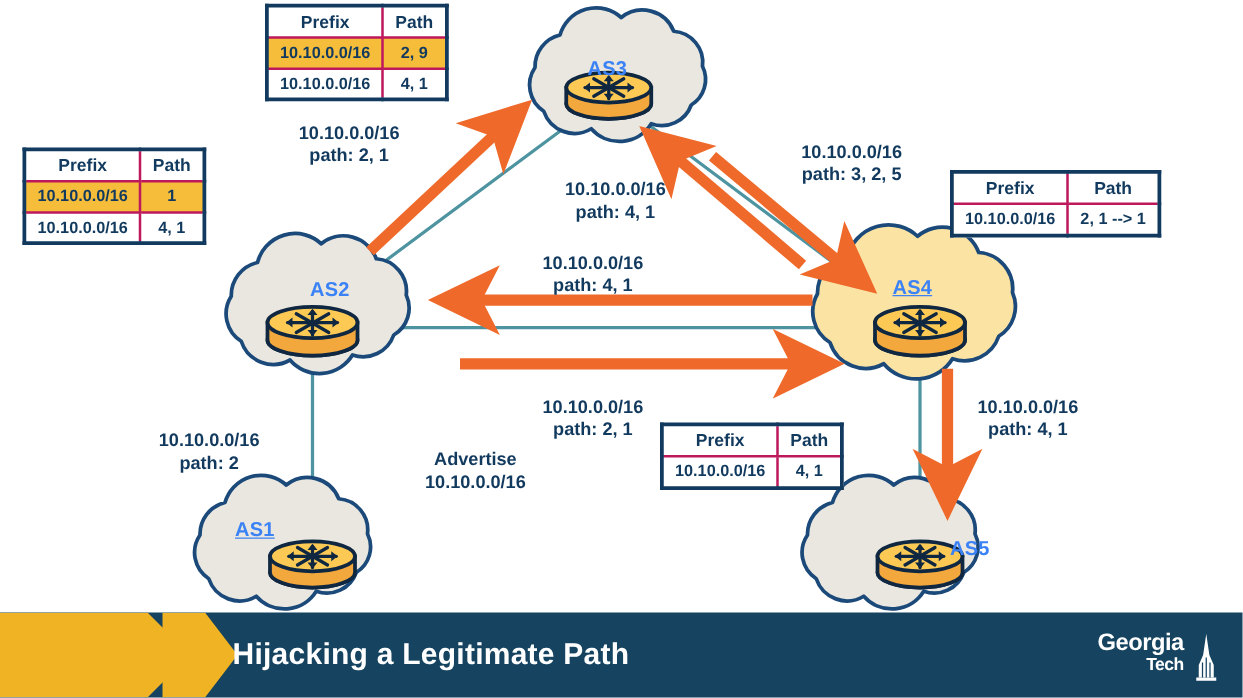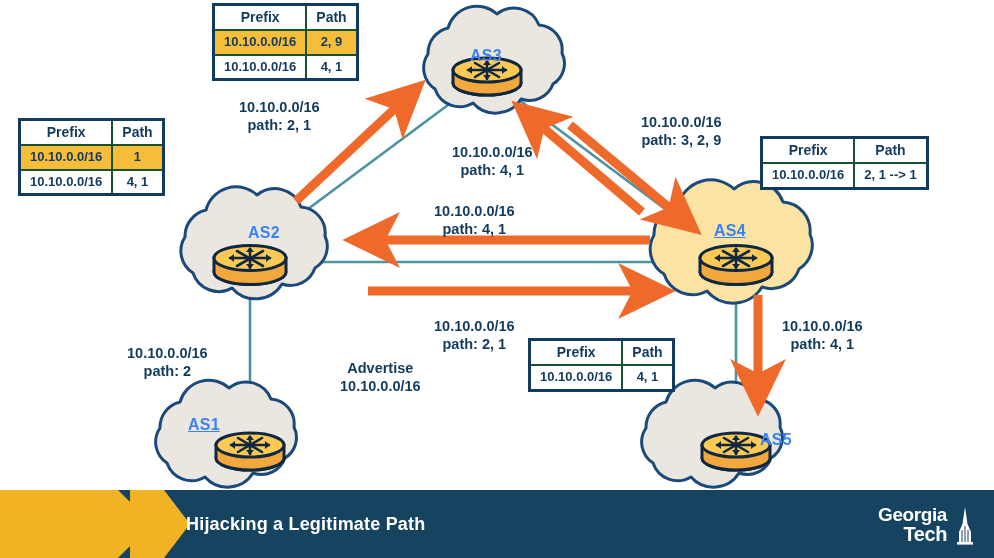--- a/index.html
+++ b/index.html
@@ -20,21 +20,21 @@
   .rt{
     position:absolute;
     border:3px solid #123a5e;
     border-collapse:collapse;
     background:#ffffff;
     font-size:13px;
     font-weight:bold;
     color:#123a5e;
   }
   .rt td,.rt th{
-    border:2px solid #14532d;
+    border:2px solid #be185d;
     padding:4px 9px;
     text-align:center;
     white-space:nowrap;
     font-weight:bold;
     color:#123a5e;
     line-height:1.1;
   }
   .rt th{font-size:14px;}
   .rt tr.hl td{background:#f6bd3b;}
 
@@ -80,34 +80,34 @@
   #banner{
     position:absolute;left:0;top:490px;width:994px;height:68px;
     background:#154360;
     overflow:hidden;
   }
   #banner-chevrons{position:absolute;left:0;top:0;width:190px;height:68px;}
   #banner-title{
     position:absolute;left:186px;top:0;height:68px;
     display:flex;align-items:center;
     color:#ffffff;
-    font-size:18px;
+    font-size:24px;
     font-weight:bold;
     letter-spacing:.2px;
   }
   #gt-logo{
     position:absolute;right:16px;top:16px;height:56px;
     display:flex;align-items:flex-start;gap:5px;
   }
   #gt-words{
     display:flex;flex-direction:column;align-items:flex-end;
     color:#ffffff;font-weight:bold;line-height:.98;
   }
   #gt-georgia{font-size:19px;letter-spacing:-.4px;}
-  #gt-tech{font-size:20px;letter-spacing:-.4px;}
+  #gt-tech{font-size:14px;letter-spacing:-.4px;}
 </style>
 </head>
 <body>
 
 <div id="stage">
 
   <svg id="diagram" viewBox="0 0 994 490">
     <defs>
       <marker id="ar-orange" markerWidth="7" markerHeight="7" refX="3.1" refY="3.5" orient="auto" markerUnits="strokeWidth">
         <path d="M0,0.4 L6.4,3.5 L0,6.6 L1.6,3.5 Z" fill="#ef6a2a"></path>
@@ -246,21 +246,21 @@
   <div class="lbl" id="lbl-a">
     <div>10.10.0.0/16</div>
     <div>path: 2, 1</div>
   </div>
   <div class="lbl" id="lbl-b">
     <div>10.10.0.0/16</div>
     <div>path: 4, 1</div>
   </div>
   <div class="lbl" id="lbl-c">
     <div>10.10.0.0/16</div>
-    <div>path: 3, 2, 9</div>
+    <div>path: 3, 2, 5</div>
   </div>
   <div class="lbl" id="lbl-d">
     <div>10.10.0.0/16</div>
     <div>path: 4, 1</div>
   </div>
   <div class="lbl" id="lbl-e">
     <div>10.10.0.0/16</div>
     <div>path: 2, 1</div>
   </div>
   <div class="lbl" id="lbl-f">

